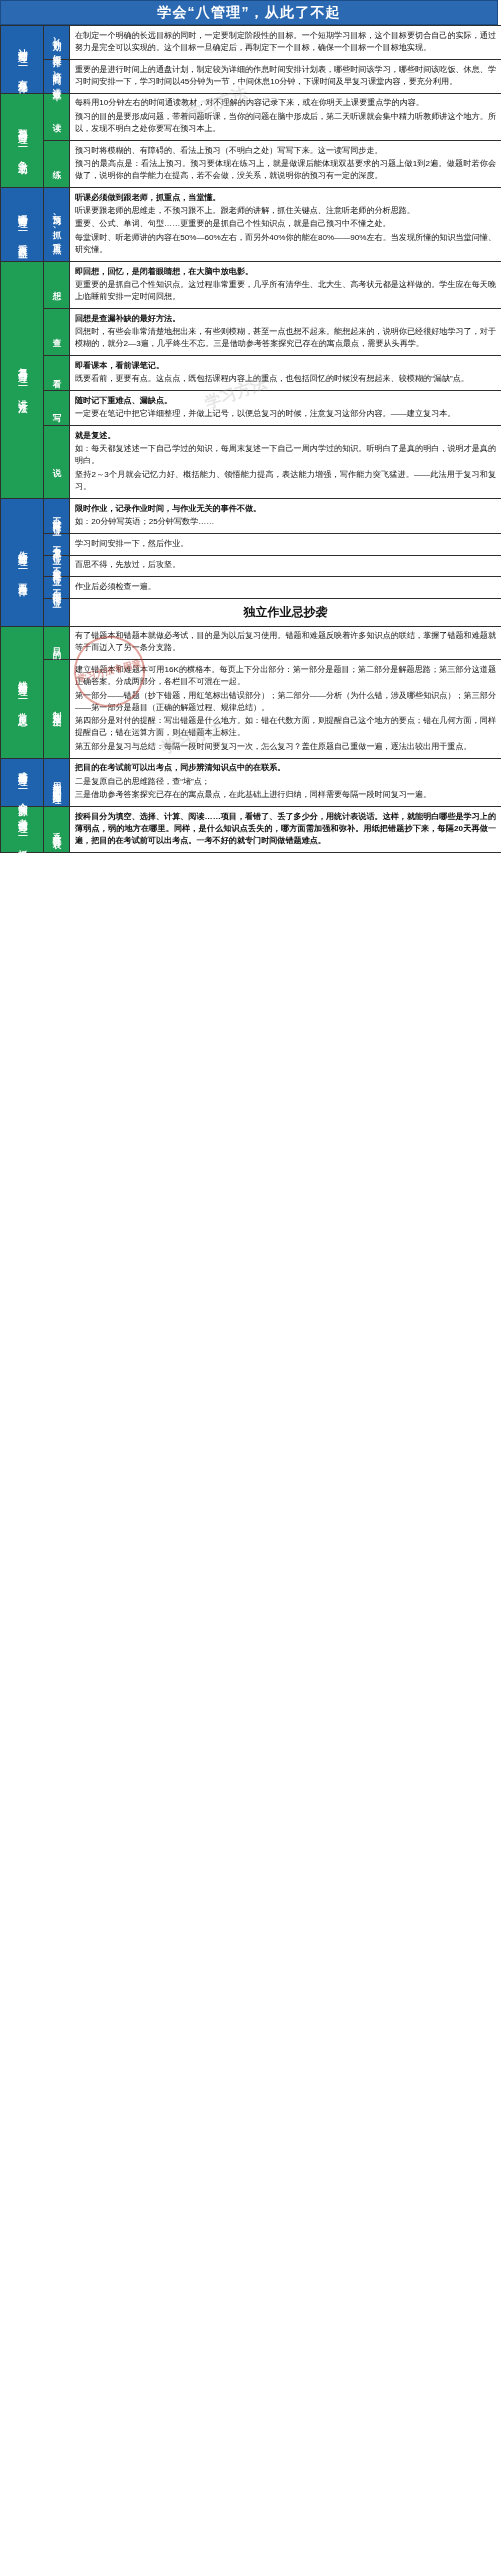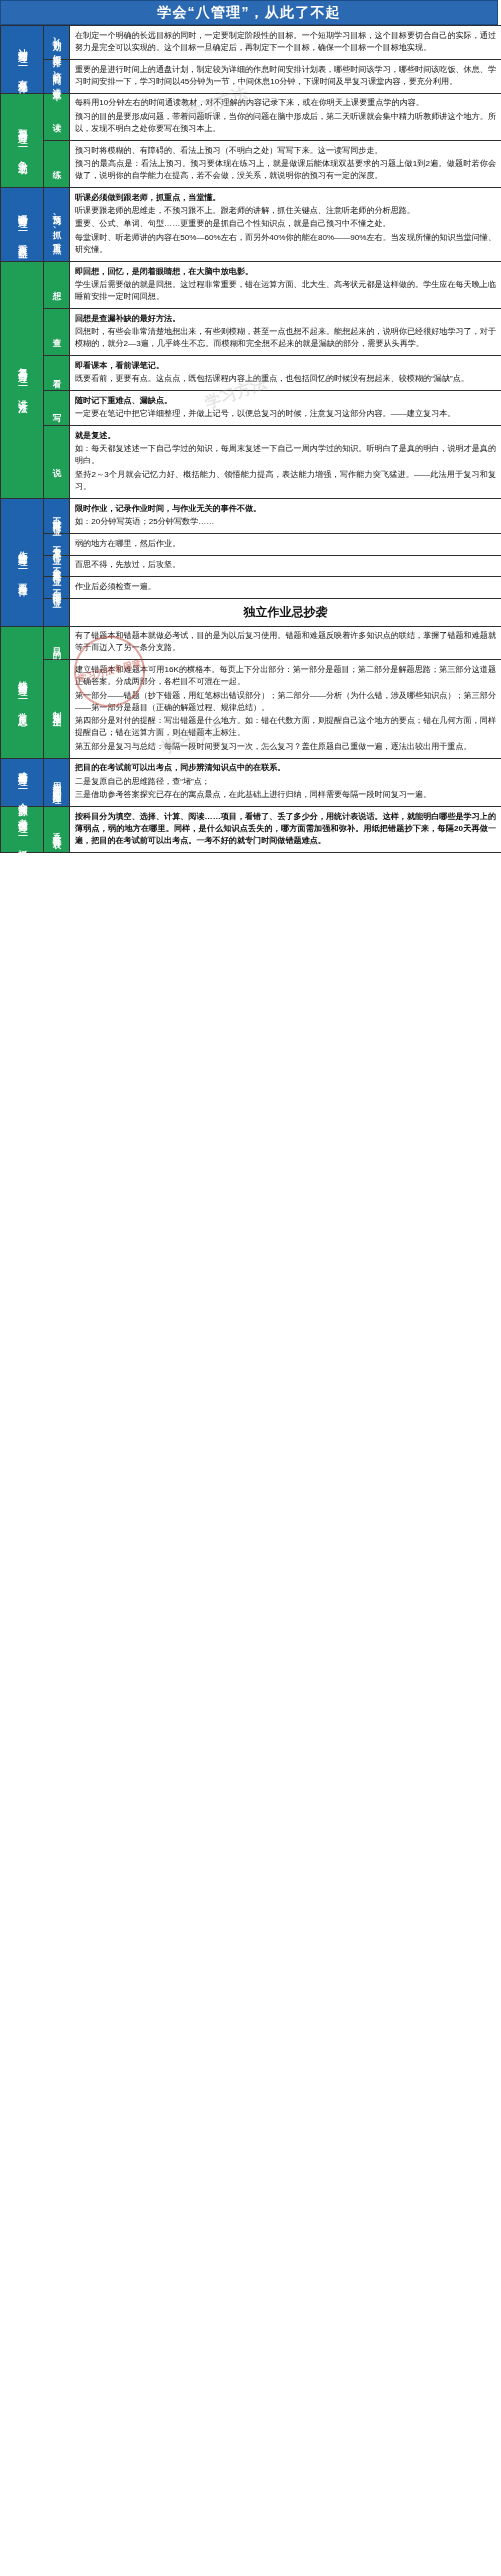--- a/index.html
+++ b/index.html
@@ -88,30 +88,30 @@
         </tr>
         <tr>
           <td class="cat" rowspan="5" style="background: rgb(31, 158, 85);">
             <div class="vtext">复习管理——讲方法</div>
           </td>
           <td class="sub" style="background: rgb(31, 158, 85);">
             <div class="vtext">想</div>
           </td>
           <td class="body-cell">
             <p class="b">即回想，回忆，是闭着眼睛想，在大脑中放电影。</p>
-            <p>学生课后需要做的就是回想。这过程非常重要，错在运算方面、北大生、高考状元都是这样做的。学生应在每天晚上临睡前安排一定时间回想。</p>
+            <p>更重要的是抓自己个性知识点。这过程非常重要，几乎所有清华生、北大生、高考状元都是这样做的。学生应在每天晚上临睡前安排一定时间回想。</p>
           </td>
         </tr>
         <tr>
           <td class="sub" style="background: rgb(31, 158, 85);">
             <div class="vtext">查</div>
           </td>
           <td class="body-cell">
             <p class="b">回想是查漏补缺的最好方法。</p>
-            <p>回想时，有些会非常清楚地想出来，有些则模糊，甚至一点也想不起来。能想起来的，说明你已经很好地学习了，对于模糊的，就分2—3遍，几乎终生不忘。而模糊和完全想不起来的就是漏缺的部分，需要从头再学。</p>
+            <p>回想时，有些会非常清楚地想出来，有些则模糊，甚至一点也想不起来。能想起来的，说明你已经很好地学习了，对于模糊的，就分2—3遍，几乎终生不忘。三是借助参考答案探究已存在的寓点最点，需要从头再学。</p>
           </td>
         </tr>
         <tr>
           <td class="sub" style="background: rgb(31, 158, 85);">
             <div class="vtext">看</div>
           </td>
           <td class="body-cell">
             <p class="b">即看课本，看前课笔记。</p>
             <p>既要看前，更要有点。这点点，既包括课程内容上的重点，也包括回忆的时候没有想起来、较模糊的“漏缺”点。</p>
           </td>
@@ -145,21 +145,21 @@
           <td class="body-cell">
             <p class="b">限时作业，记录作业时间，与作业无关的事件不做。</p>
             <p>如：20分钟写英语；25分钟写数学……</p>
           </td>
         </tr>
         <tr>
           <td class="sub" style="background: rgb(31, 99, 174);">
             <div class="vtext">不复习不作业</div>
           </td>
           <td class="body-cell">
-            <p>弱的地方在哪里，然后作业。</p>
+            <p>学习时间安排一下，然后作业。</p>
           </td>
         </tr>
         <tr>
           <td class="sub" style="background: rgb(31, 99, 174);">
             <div class="vtext">不检查不作业</div>
           </td>
           <td class="body-cell">
             <p>百思不得，先放过，后攻坚。</p>
           </td>
         </tr>

